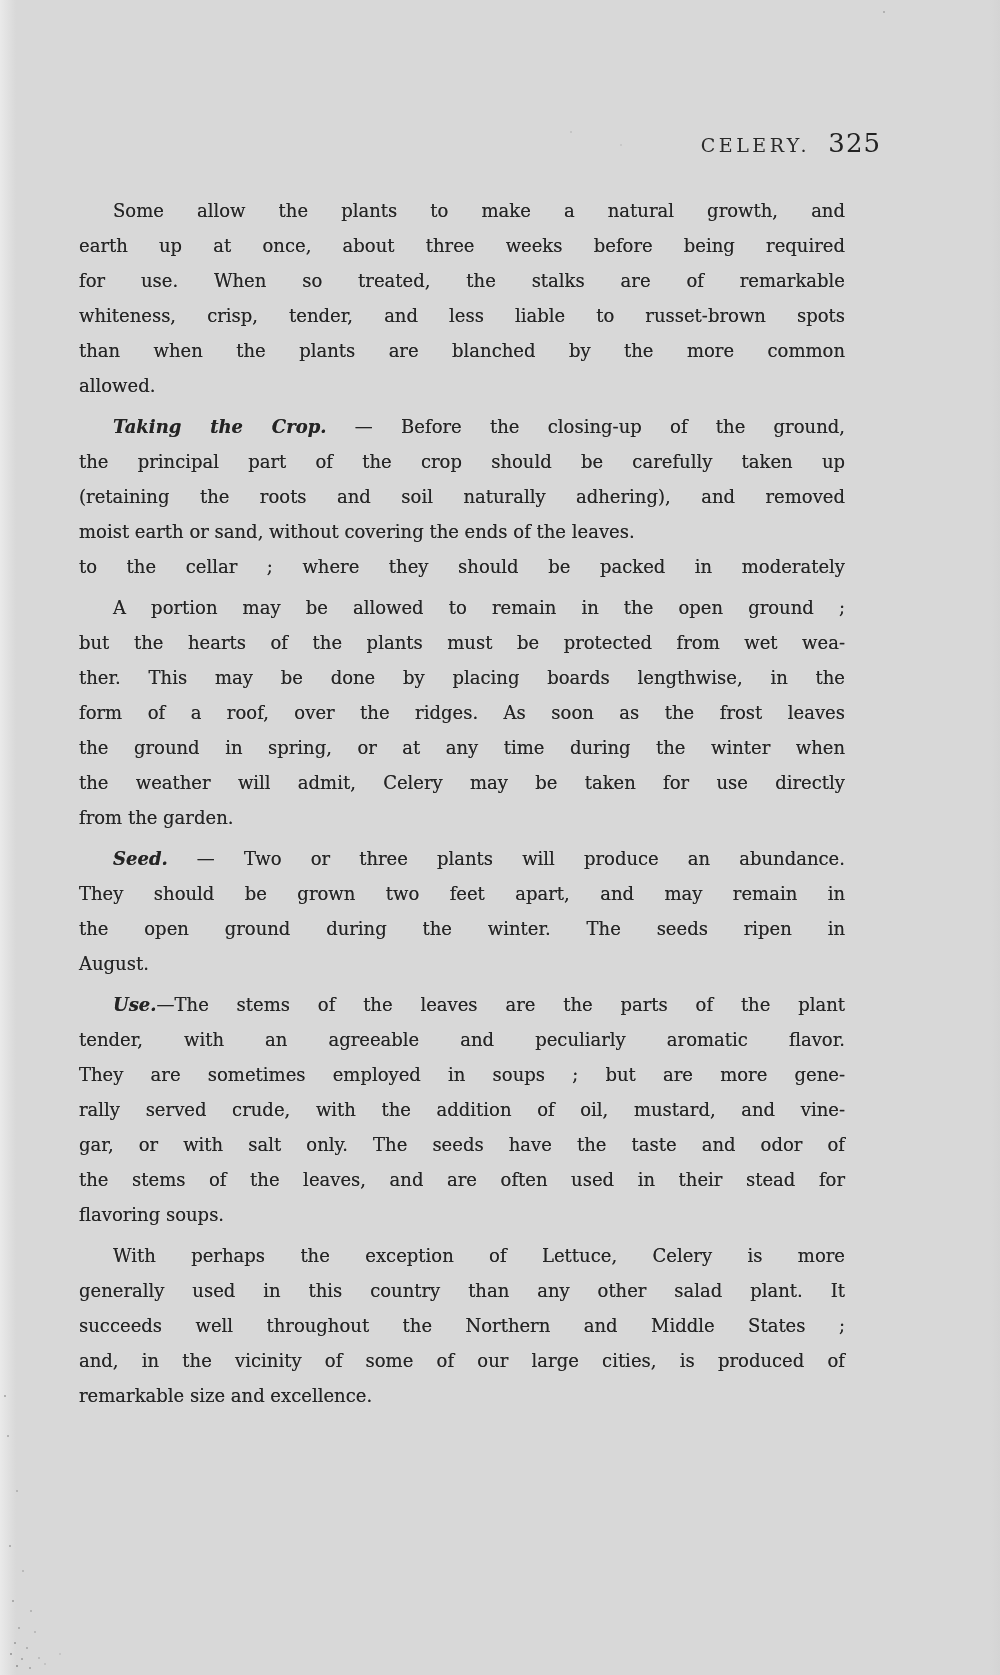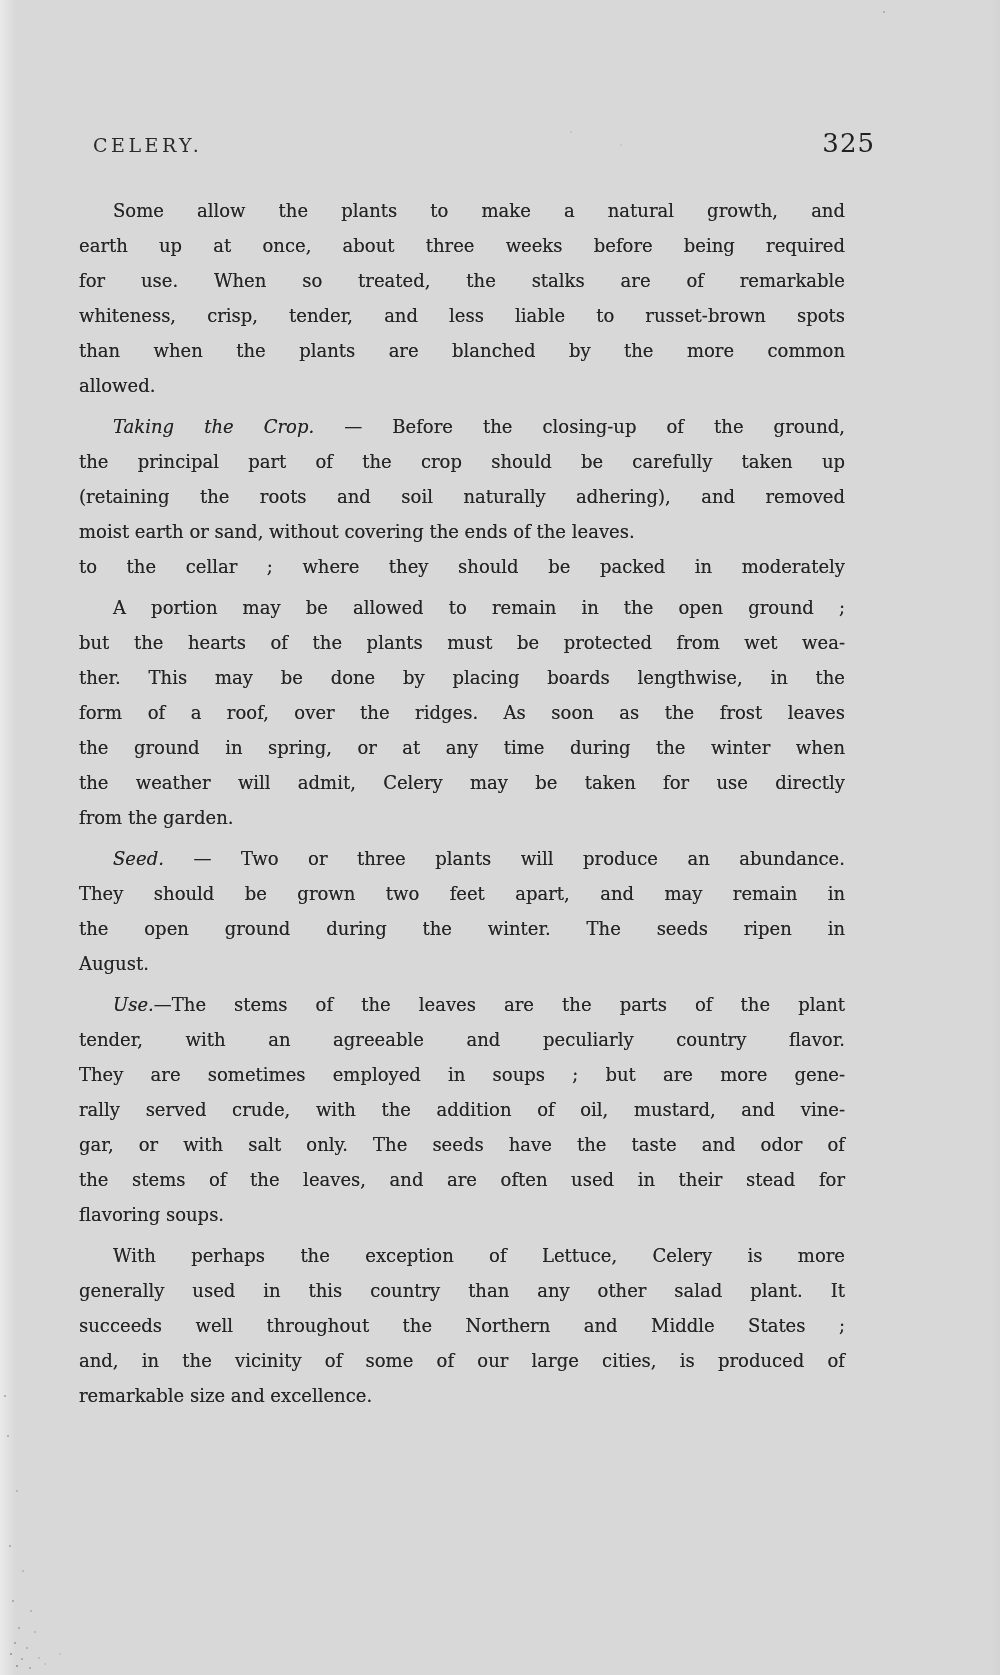--- a/index.html
+++ b/index.html
@@ -29,28 +29,28 @@
     top: 128px;
     left: 93px;
     width: 792px;
     height: 36px;
   }
   .running-title {
     position: absolute;
     left: 0;
     right: 75px;
     top: 6px;
-    text-align: left;
+    text-align: right;
     font-size: 19px;
     letter-spacing: 3.5px;
     color: #2a2a2a;
   }
   .page-number {
     position: absolute;
-    right: 10px;
+    right: 4px;
     top: 0;
     font-size: 26px;
     letter-spacing: 1px;
     color: #222;
   }
 
   .text-block {
     position: absolute;
     top: 193px;
     left: 79px;
@@ -61,21 +61,21 @@
   }
   .para { margin: 0 0 6px 0; }
   .para:last-child { margin-bottom: 0; }
   .line {
     text-align: justify;
     text-align-last: justify;
     white-space: normal;
   }
   .line.first { text-indent: 34px; }
   .line.last { text-align-last: left; }
-  .lead-italic { font-style: italic; }
+  .lead-italic { font-style: italic; font-weight: bold; }
 
   
   .speck {
     position: absolute;
     width: 2px; height: 2px;
     background: #9a9a9a;
     border-radius: 50%;
     opacity: .8;
   }
   .speck-cluster {
@@ -130,21 +130,21 @@
         <div class="line last">from the garden.</div>
       </div>
       <div class="para">
         <div class="line first"><span class="lead-italic">Seed.</span> — Two or three plants will produce an abundance.</div>
         <div class="line">They should be grown two feet apart, and may remain in</div>
         <div class="line">the open ground during the winter. The seeds ripen in</div>
         <div class="line last">August.</div>
       </div>
       <div class="para">
         <div class="line first"><span class="lead-italic">Use.</span>—The stems of the leaves are the parts of the plant</div>
-        <div class="line">tender, with an agreeable and peculiarly country flavor.</div>
+        <div class="line">tender, with an agreeable and peculiarly aromatic flavor.</div>
         <div class="line">They are sometimes employed in soups ; but are more gene-</div>
         <div class="line">rally served crude, with the addition of oil, mustard, and vine-</div>
         <div class="line">gar, or with salt only. The seeds have the taste and odor of</div>
         <div class="line">the stems of the leaves, and are often used in their stead for</div>
         <div class="line last">flavoring soups.</div>
       </div>
       <div class="para">
         <div class="line first">With perhaps the exception of Lettuce, Celery is more</div>
         <div class="line">generally used in this country than any other salad plant. It</div>
         <div class="line">succeeds well throughout the Northern and Middle States ;</div>

